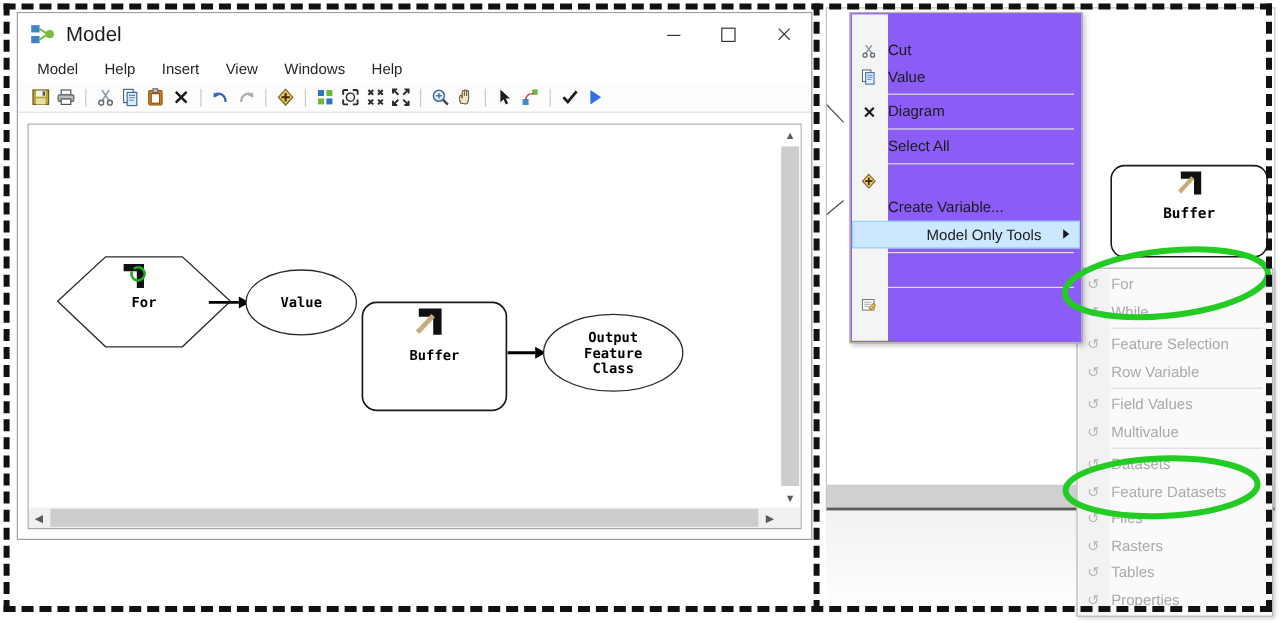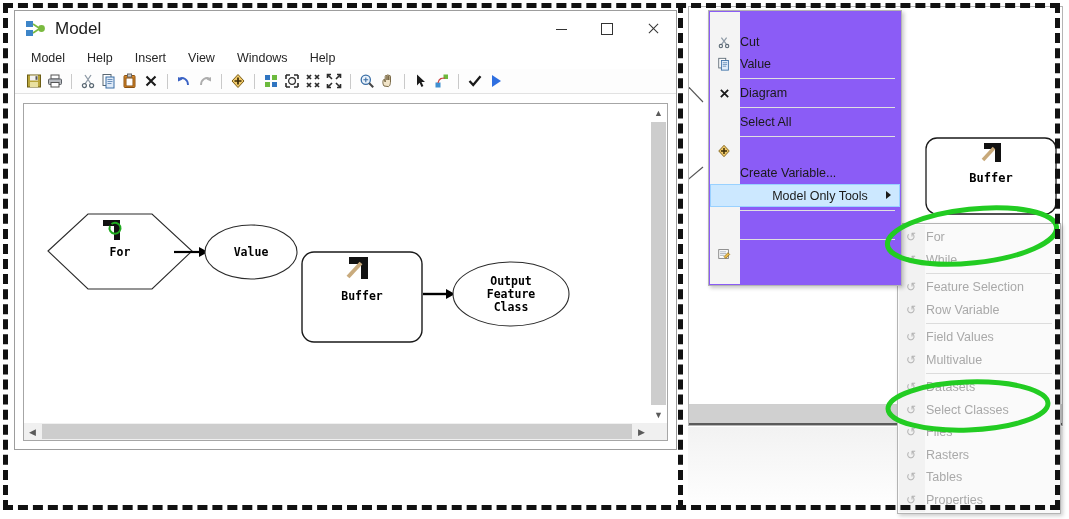--- a/index.html
+++ b/index.html
@@ -410,21 +410,21 @@
       <span class="ico">↺</span>
       <span>Multivalue</span>
     </div>
     <div class="sub-sep"></div>
     <div class="sub-item">
       <span class="ico">↺</span>
       <span>Datasets</span>
     </div>
     <div class="sub-item">
       <span class="ico">↺</span>
-      <span>Select Classes</span>
+      <span>Feature Datasets</span>
     </div>
     <div class="sub-item">
       <span class="ico">↺</span>
       <span>Files</span>
     </div>
     <div class="sub-item">
       <span class="ico">↺</span>
       <span>Rasters</span>
     </div>
     <div class="sub-item">

